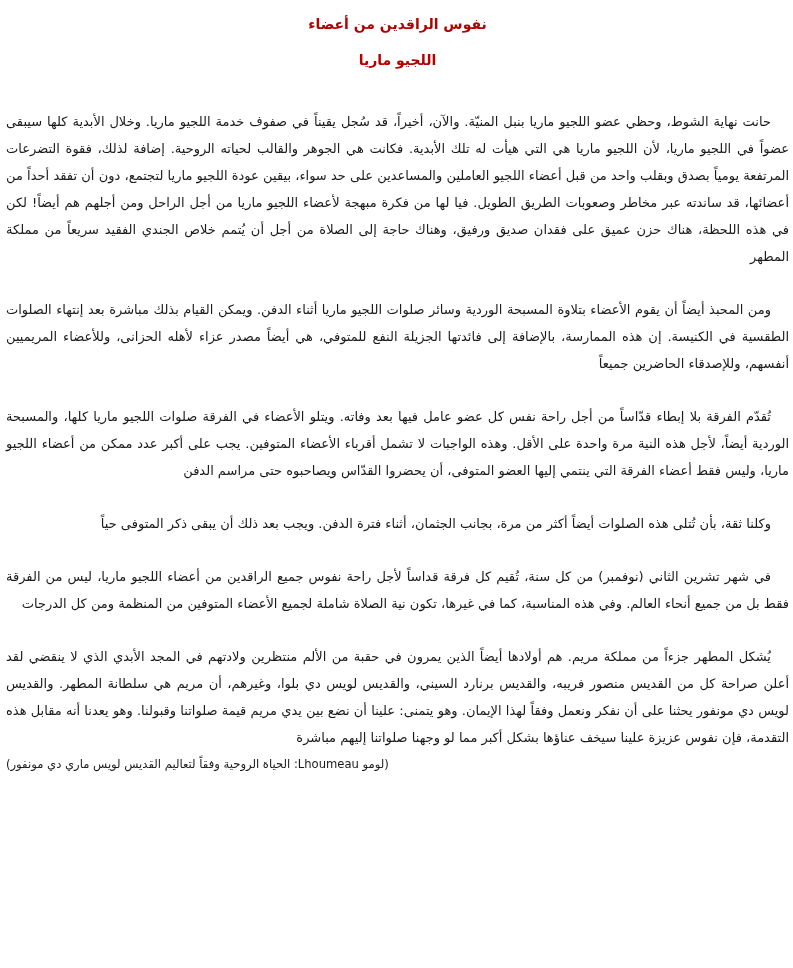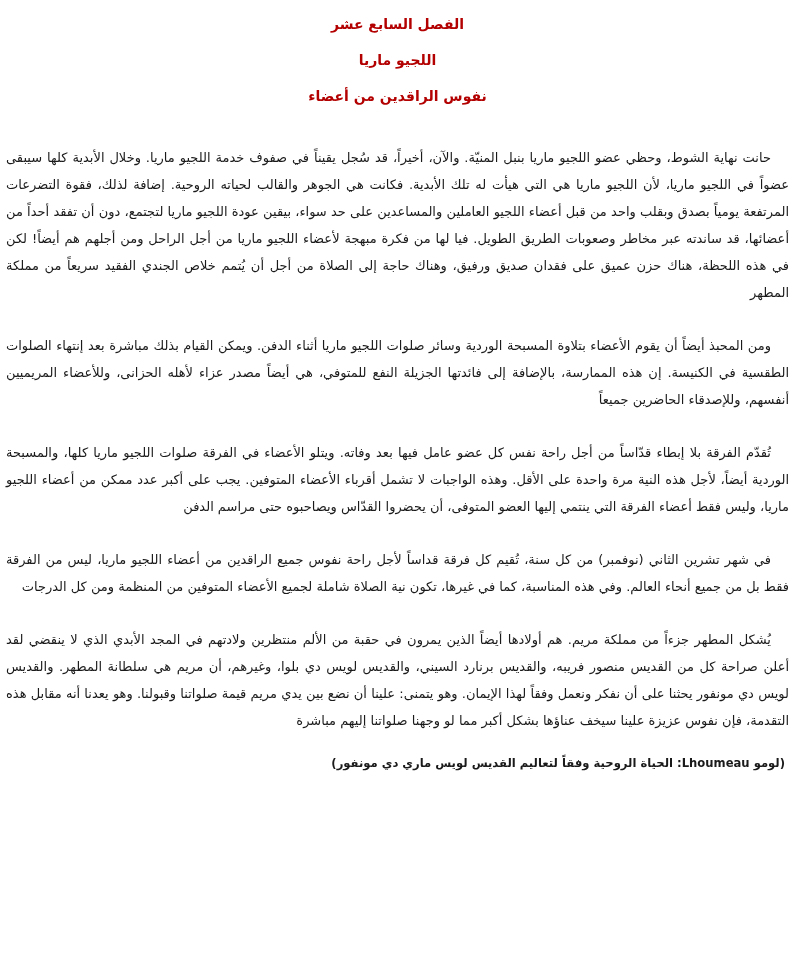--- a/index.html
+++ b/index.html
@@ -32,40 +32,39 @@
     }
     .para {
       font-size: 13px;
       line-height: 27px;
       text-align: justify;
       text-align-last: right;
       margin: 0 0 26px 0;
       text-indent: 18px;
     }
     .para.last {
-      margin-bottom: 16px;
+      margin-bottom: 0;
     }
     .citation {
       font-size: 11.6px;
       line-height: 27px;
-      text-align: right;
+      text-align: left;
       margin: 0;
       padding-right: 4px;
-      font-weight: bold;
     }
   </style>
 </head>
 <body>
 
 <div class="doc">
   <div class="titles">
-    <p class="title-line">الفصل السابع عشر</p>
+    <p class="title-line">نفوس الراقدين من أعضاء</p>
     <p class="title-line">اللجيو ماريا</p>
-    <p class="title-line">نفوس الراقدين من أعضاء</p>
   </div>
 
   <p class="para">حانت نهاية الشوط، وحظي عضو اللجيو ماريا بنبل المنيّة. والآن، أخيراً، قد سُجل يقيناً في صفوف خدمة اللجيو ماريا. وخلال الأبدية كلها سيبقى عضواً في اللجيو ماريا، لأن اللجيو ماريا هي التي هيأت له تلك الأبدية. فكانت هي الجوهر والقالب لحياته الروحية. إضافة لذلك، فقوة التضرعات المرتفعة يومياً بصدق وبقلب واحد من قبل أعضاء اللجيو العاملين والمساعدين على حد سواء، بيقين عودة اللجيو ماريا لتجتمع، دون أن تفقد أحداً من أعضائها، قد ساندته عبر مخاطر وصعوبات الطريق الطويل. فيا لها من فكرة مبهجة لأعضاء اللجيو ماريا من أجل الراحل ومن أجلهم هم أيضاً! لكن في هذه اللحظة، هناك حزن عميق على فقدان صديق ورفيق، وهناك حاجة إلى الصلاة من أجل أن يُتمم خلاص الجندي الفقيد سريعاً من مملكة المطهر</p>
   <p class="para">ومن المحبذ أيضاً أن يقوم الأعضاء بتلاوة المسبحة الوردية وسائر صلوات اللجيو ماريا أثناء الدفن. ويمكن القيام بذلك مباشرة بعد إنتهاء الصلوات الطقسية في الكنيسة. إن هذه الممارسة، بالإضافة إلى فائدتها الجزيلة النفع للمتوفي، هي أيضاً مصدر عزاء لأهله الحزانى، وللأعضاء المريميين أنفسهم، وللإصدقاء الحاضرين جميعاً</p>
   <p class="para">تُقدّم الفرقة بلا إبطاء قدّاساً من أجل راحة نفس كل عضو عامل فيها بعد وفاته. ويتلو الأعضاء في الفرقة صلوات اللجيو ماريا كلها، والمسبحة الوردية أيضاً، لأجل هذه النية مرة واحدة على الأقل. وهذه الواجبات لا تشمل أقرباء الأعضاء المتوفين. يجب على أكبر عدد ممكن من أعضاء اللجيو ماريا، وليس فقط أعضاء الفرقة التي ينتمي إليها العضو المتوفى، أن يحضروا القدّاس ويصاحبوه حتى مراسم الدفن</p>
+  <p class="para">وكلنا ثقة، بأن تُتلى هذه الصلوات أيضاً أكثر من مرة، بجانب الجثمان، أثناء فترة الدفن. ويجب بعد ذلك أن يبقى ذكر المتوفى حياً</p>
   <p class="para">في شهر تشرين الثاني (نوفمبر) من كل سنة، تُقيم كل فرقة قداساً لأجل راحة نفوس جميع الراقدين من أعضاء اللجيو ماريا، ليس من الفرقة فقط بل من جميع أنحاء العالم. وفي هذه المناسبة، كما في غيرها، تكون نية الصلاة شاملة لجميع الأعضاء المتوفين من المنظمة ومن كل الدرجات</p>
   <p class="para last">يُشكل المطهر جزءاً من مملكة مريم. هم أولادها أيضاً الذين يمرون في حقبة من الألم منتظرين ولادتهم في المجد الأبدي الذي لا ينقضي لقد أعلن صراحة كل من القديس منصور فريبه، والقديس برنارد السيني، والقديس لويس دي بلوا، وغيرهم، أن مريم هي سلطانة المطهر. والقديس لويس دي مونفور يحثنا على أن نفكر ونعمل وفقاً لهذا الإيمان. وهو يتمنى: علينا أن نضع بين يدي مريم قيمة صلواتنا وقبولنا. وهو يعدنا أنه مقابل هذه التقدمة، فإن نفوس عزيزة علينا سيخف عناؤها بشكل أكبر مما لو وجهنا صلواتنا إليهم مباشرة</p>
   <p class="citation">(لومو Lhoumeau: الحياة الروحية وفقاً لتعاليم القديس لويس ماري دي مونفور)</p>
 </div>
 
 </body></html>

